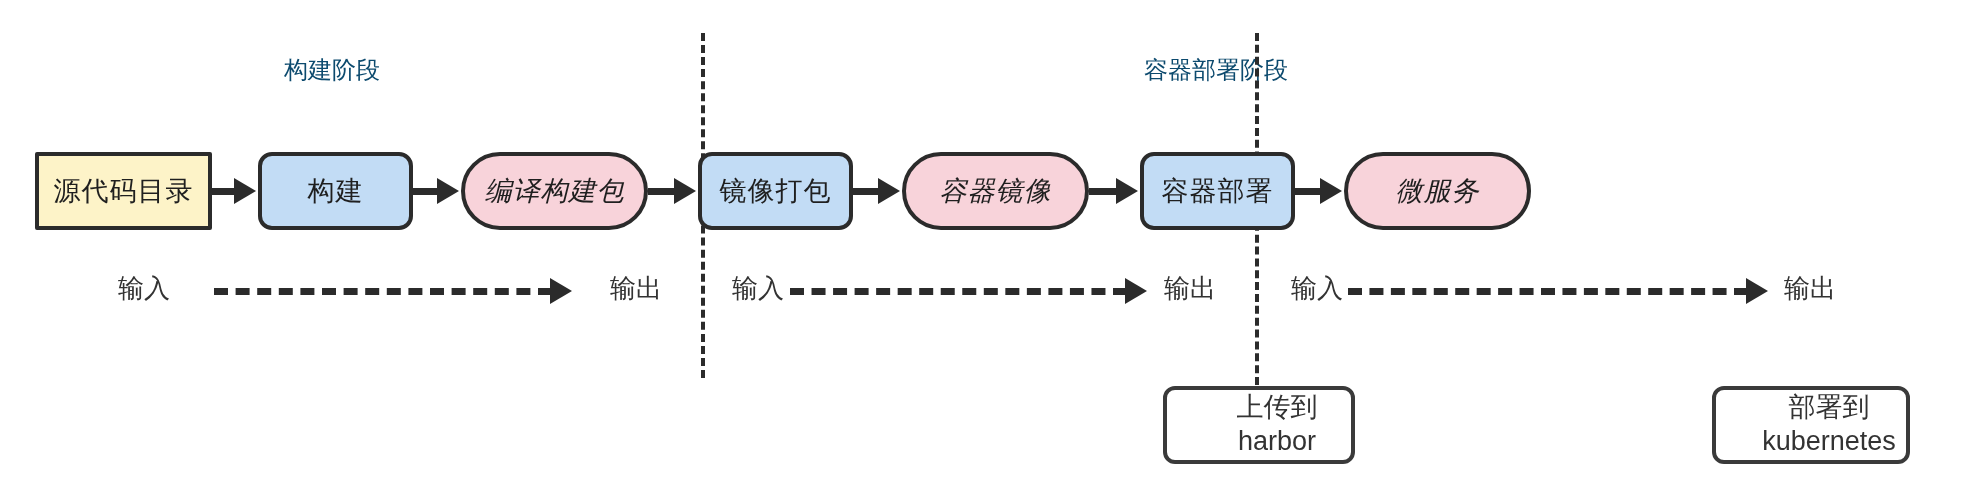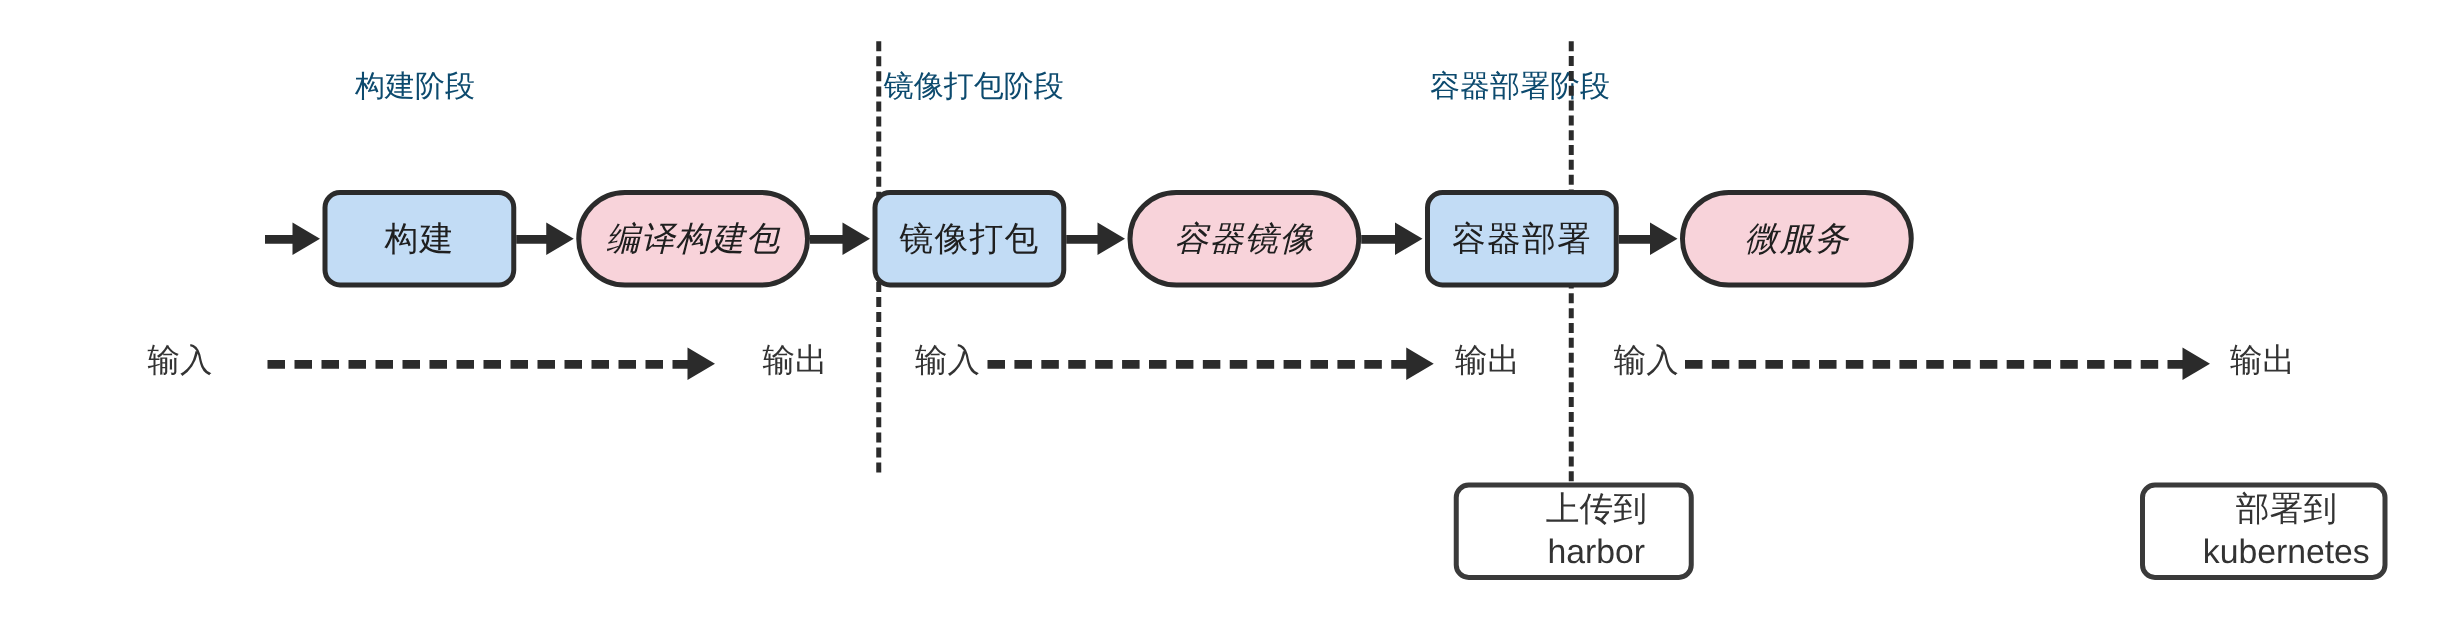--- a/index.html
+++ b/index.html
@@ -110,26 +110,26 @@
     white-space: nowrap;
     padding-left: 36px;
   }
 </style>
 </head>
 <body>
 
 <div id="diagram">
 
   <div class="phase-label" style="left:332px; top:58px;">构建阶段</div>
-  <div class="phase-label" style="left:779px; top:58px;">镜像打包阶段</div>
   <div class="phase-label" style="left:1216px; top:58px;">容器部署阶段</div>
 
   <div class="phase-divider" style="left:701px; top:33px; height:345px;"></div>
   <div class="phase-divider" style="left:1255px; top:33px; height:352px;"></div>
 
+  <div class="node src" style="left:35px; top:152px; width:177px; height:78px;">源代码目录</div>
 
   <div class="node step" style="left:258px; top:152px; width:155px; height:78px;">构建</div>
 
   <div class="node artifact" style="left:461px; top:152px; width:187px; height:78px;">编译构建包</div>
 
   <div class="node step" style="left:698px; top:152px; width:155px; height:78px;">镜像打包</div>
 
   <div class="node artifact" style="left:902px; top:152px; width:187px; height:78px;">容器镜像</div>
 
   <div class="node step" style="left:1140px; top:152px; width:155px; height:78px;">容器部署</div>

